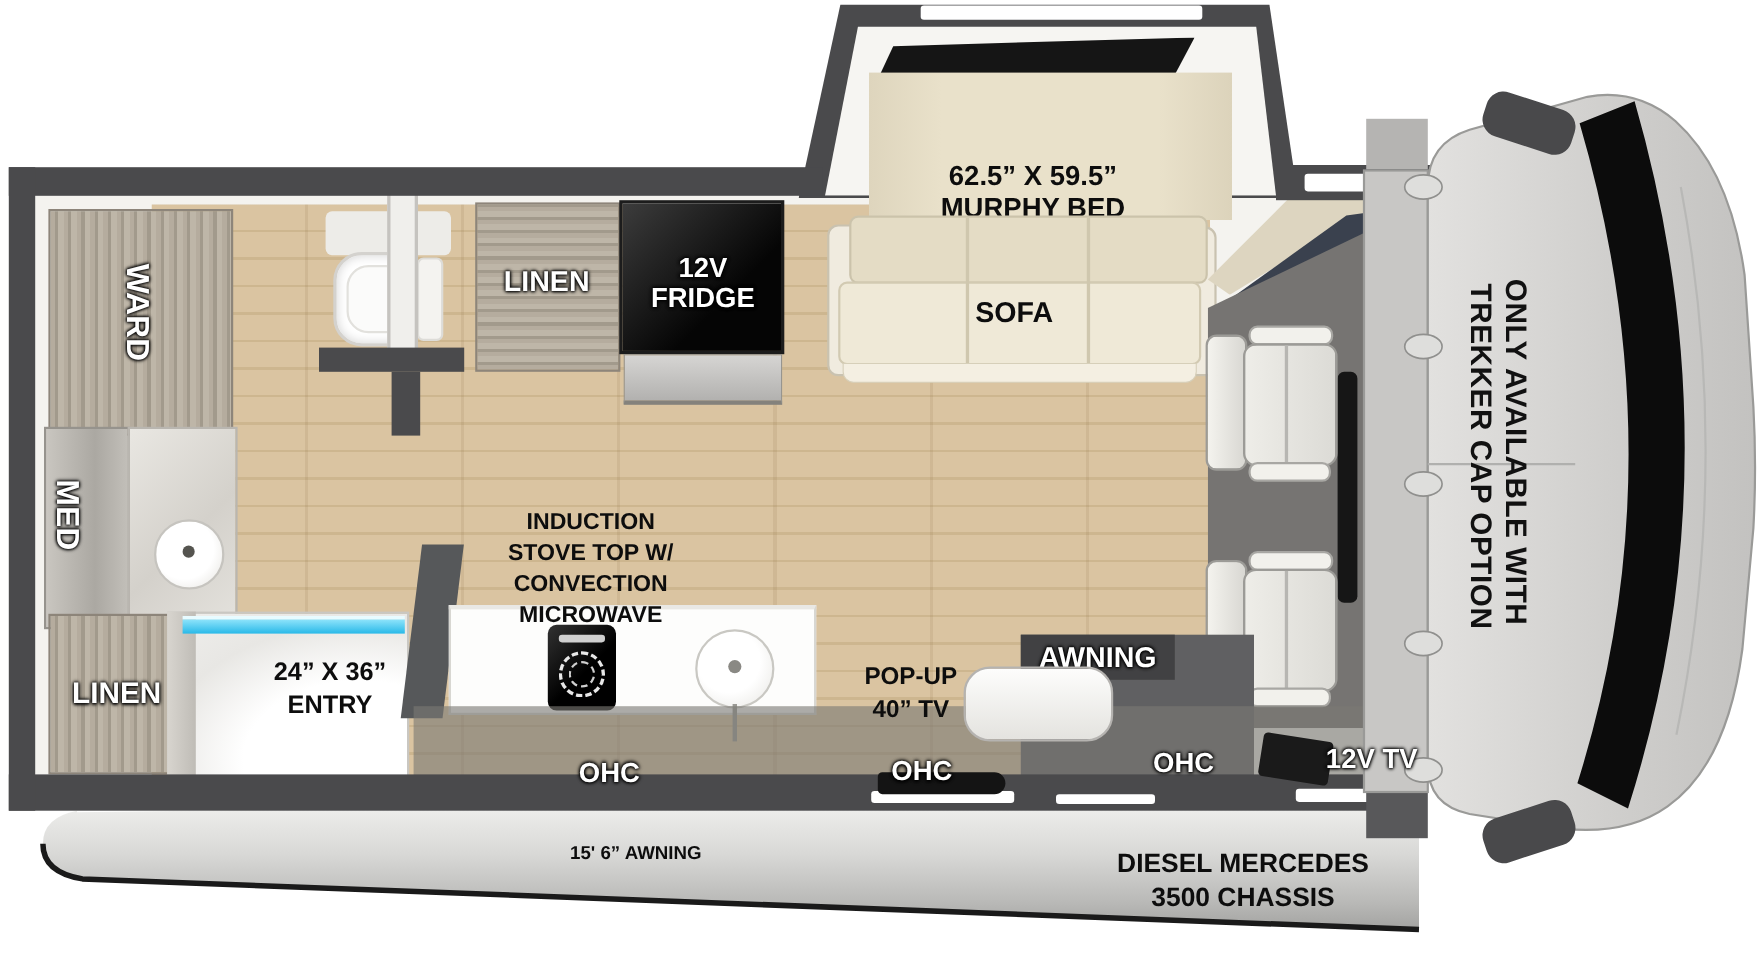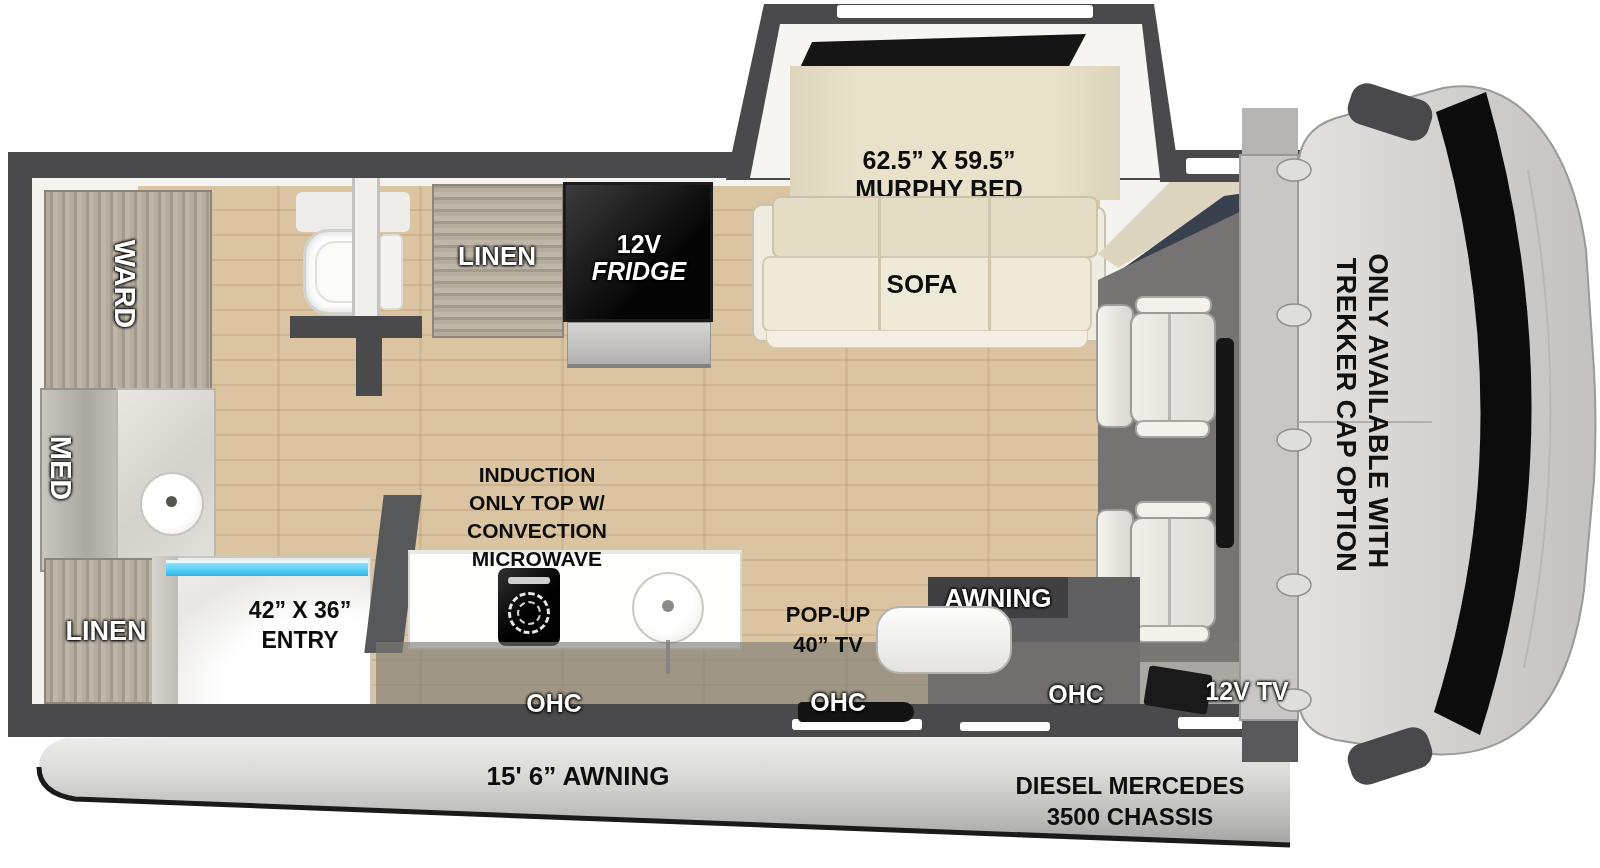--- a/index.html
+++ b/index.html
@@ -27,21 +27,21 @@
         <stop offset="0" stop-color="#f4f4f2"></stop>
           <stop offset="0.45" stop-color="#d8d8d6"></stop>
         <stop offset="0.8" stop-color="#b9b9b7"></stop>
           <stop offset="1" stop-color="#a3a3a1"></stop>
       </linearGradient>
     </defs>
     <path d="M 45 34 L 1265 18 L 1265 142 L 50 96 Q 14 90 14 64 Q 14 40 45 34 Z" fill="url(#skirtG)"></path>
     <path d="M 1265 142 L 50 96 Q 14 90 14 64" stroke="#1a1a1a" stroke-width="5" fill="none"></path>
     <path d="M 45 34 L 1265 18" stroke="#ffffff" stroke-width="3" fill="none"></path>
   </svg>
-  <div class="lbl lbl-b" style="left:578px;top:776px;font-size:26px;">15' 6” AWNING</div>
+  <div class="lbl lbl-b" style="left:578px;top:776px;font-size:17px;">15' 6” AWNING</div>
   <div class="lbl lbl-b" style="left:1130px;top:801px;font-size:24px;line-height:31px;">
     <div style="position:static;">DIESEL MERCEDES</div>
     <div style="position:static;">3500 CHASSIS</div>
   </div>
 
   <div style="left:30px;top:176px;width:1222px;height:532px;background:#f4f3ef;"></div>
   <div style="left:138px;top:186px;width:962px;height:520px;
        background:repeating-linear-gradient(90deg,rgba(140,110,70,0) 0 139px,rgba(140,110,70,.14) 139px 142px),
                   repeating-linear-gradient(180deg,#dac4a1 0 23px,#cdb68f 23px 25px);"></div>
 
@@ -60,35 +60,35 @@
   <div style="left:140px;top:472px;width:64px;height:64px;background:radial-gradient(circle at 42% 42%,#ffffff 55%,#e3e1dc);border:2px solid #c6c4bf;border-radius:50%;"></div>
   <div style="left:166px;top:496px;width:11px;height:11px;background:#55544f;border-radius:50%;"></div>
 
   <div class="wood-v" style="left:44px;top:558px;width:114px;height:146px;border:2px solid #8d857a;"></div>
   <div class="lbl lbl-w" style="left:106px;top:631px;font-size:27px;">LINEN</div>
 
   <div style="left:152px;top:556px;width:220px;height:152px;background:radial-gradient(140% 140% at 80% 90%,#ffffff 35%,#e8e7e4 60%,#f3f3f1);border:2px solid #c9c7c2;"></div>
   <div style="left:152px;top:556px;width:26px;height:152px;background:linear-gradient(90deg,#d8d5cf,#bfbcb6);"></div>
   <div style="left:166px;top:560px;width:202px;height:16px;background:linear-gradient(180deg,#8fe4fb,#29b9e8);border-top:3px solid #e8fbff;"></div>
   <div class="lbl lbl-b" style="left:300px;top:625px;font-size:23px;line-height:30px;">
-    <div style="position:static;">42” X 36”</div>
+    <div style="position:static;">24” X 36”</div>
     <div style="position:static;">ENTRY</div>
   </div>
 
   <div style="left:352px;top:176px;width:28px;height:142px;background:#f0efec;border-left:3px solid #c5c3bf;border-right:3px solid #c5c3bf;"></div>
   <div class="wall" style="left:290px;top:316px;width:132px;height:22px;"></div>
   <div class="wall" style="left:356px;top:338px;width:26px;height:58px;"></div>
   <div style="left:374px;top:495px;width:38px;height:158px;background:#56585a;transform:skewX(-7deg);"></div>
 
   <div class="wood-h" style="left:432px;top:184px;width:132px;height:154px;border:2px solid #8d857a;"></div>
   <div class="lbl lbl-w" style="left:497px;top:256px;font-size:26px;">LINEN</div>
   <div style="left:563px;top:182px;width:150px;height:140px;background:linear-gradient(135deg,#3c3c3c,#050505 65%);border:3px solid #1c1c1c;"></div>
   <div class="lbl lbl-w" style="left:639px;top:258px;font-size:25px;line-height:27px;">
     <div style="position:static;">12V</div>
-    <div style="position:static;font-style:italic;">FRIDGE</div>
+    <div style="position:static;">FRIDGE</div>
   </div>
   <div style="left:567px;top:322px;width:144px;height:46px;background:linear-gradient(180deg,#d6d5d3,#b2b1af);border:1px solid #97958f;border-bottom:4px solid #84827c;"></div>
 
   <div style="left:724px;top:0;width:458px;height:180px;background:#4a4a4c;
        clip-path:polygon(2px 180px,40px 4px,430px 4px,456px 180px);"></div>
   <div style="left:746px;top:18px;width:416px;height:160px;background:#f6f5f2;
        clip-path:polygon(4px 160px,34px 6px,396px 6px,414px 160px);"></div>
   <div class="winstripe" style="left:837px;top:5px;width:256px;height:13px;"></div>
   <div style="left:792px;top:28px;width:300px;height:46px;background:#151515;
        clip-path:polygon(20px 14px,294px 6px,276px 40px,6px 44px);"></div>
@@ -154,21 +154,21 @@
 
   <div style="left:876px;top:606px;width:136px;height:68px;background:linear-gradient(180deg,#fdfdfc,#e4e3df);border:2px solid #b5b3b0;border-radius:24px;"></div>
 
   <div class="wall" style="left:8px;top:152px;width:740px;height:26px;"></div>
   <div class="wall" style="left:8px;top:152px;width:24px;height:585px;"></div>
   <div class="wall" style="left:1160px;top:150px;width:148px;height:32px;"></div>
   <div class="winstripe" style="left:1186px;top:158px;width:102px;height:16px;"></div>
 
   <div class="lbl lbl-b" style="left:537px;top:500px;font-size:21px;line-height:28px;margin-top:17px;">
     <div style="position:static;">INDUCTION</div>
-    <div style="position:static;">ONLY TOP W/</div>
+    <div style="position:static;">STOVE TOP W/</div>
     <div style="position:static;">CONVECTION</div>
     <div style="position:static;">MICROWAVE</div>
   </div>
   <div class="lbl lbl-b" style="left:828px;top:630px;font-size:22px;line-height:30px;">
     <div style="position:static;">POP-UP</div>
     <div style="position:static;">40” TV</div>
   </div>
 
   <div style="left:1146px;top:670px;width:64px;height:40px;background:#1a1a1a;border-radius:4px;transform:rotate(9deg);"></div>
 

